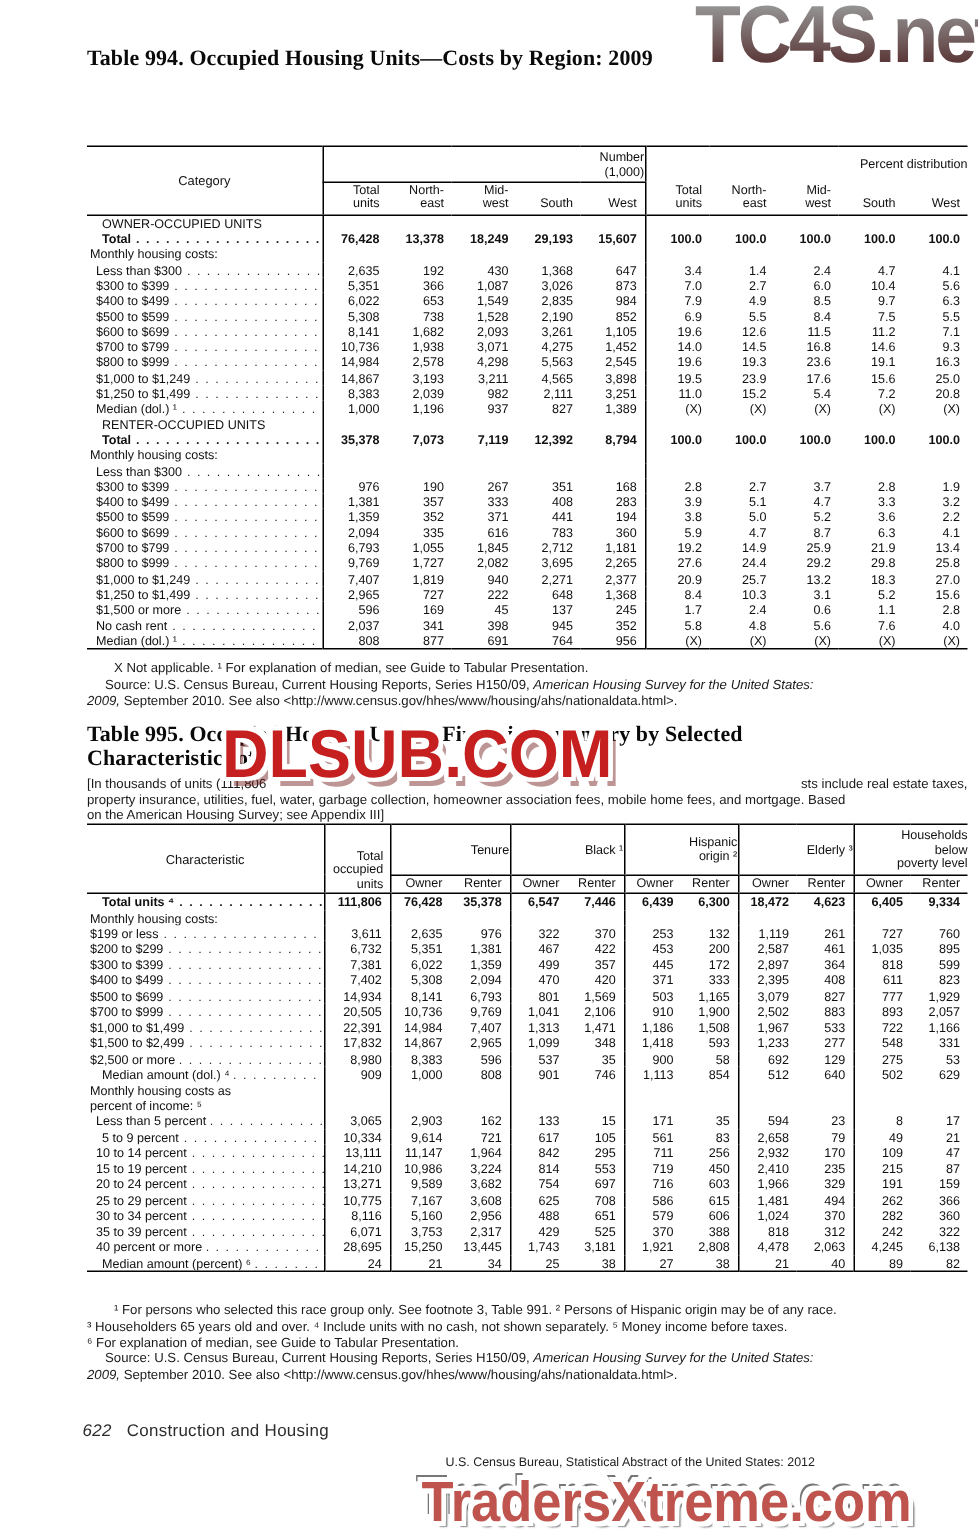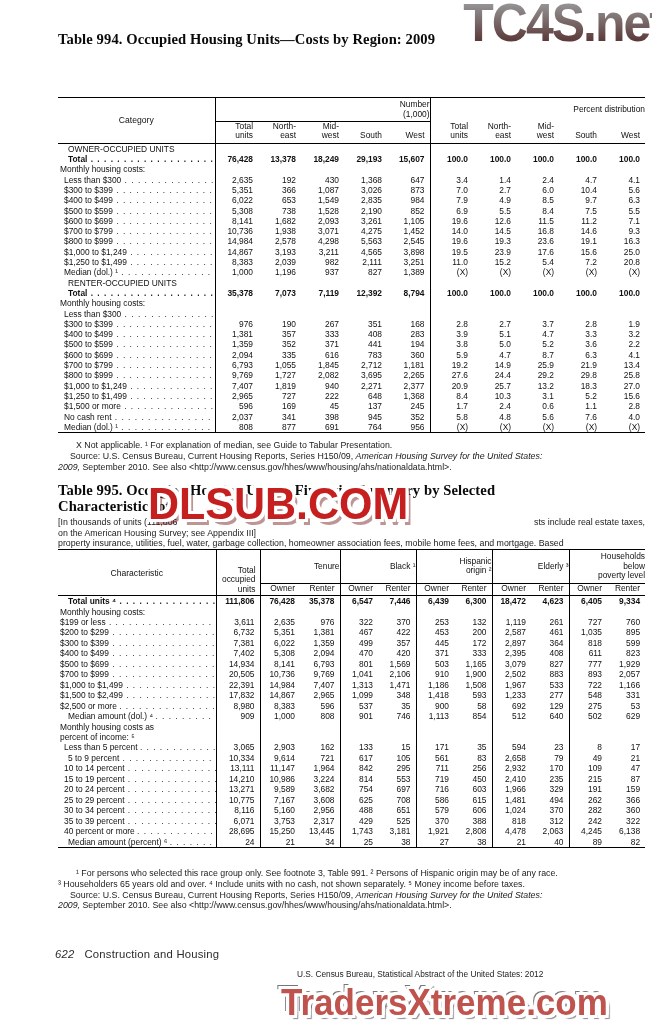--- a/index.html
+++ b/index.html
@@ -502,22 +502,22 @@
     <div>Table 995. Occupied Housing Units—Financial Summary by Selected</div>
     <div>Characteristics of t</div>
   </div>
 
   <div class="blk note" style="top:517px;">
     <div class="gapline">
       <span>[In thousands of units (111,806</span>
       <span class="gap"></span>
       <span>sts include real estate taxes,</span>
     </div>
+    <div>property insurance, utilities, fuel, water, garbage collection, homeowner association fees, mobile home fees, and mortgage. Based</div>
     <div>on the American Housing Survey; see Appendix III]</div>
-    <div>property insurance, utilities, fuel, water, garbage collection, homeowner association fees, mobile home fees, and mortgage. Based</div>
   </div>
 
   <div class="blk" style="top:549px;">
     <table id="t995">
       <colgroup>
         <col style="width:158px">
           <col style="width:44px">
         <col style="width:40px">
           <col style="width:40px">
         <col style="width:38px">
@@ -894,20 +894,21 @@
             <td class="val c9">89</td>
             <td class="val c10">82</td>
           </tr>
         </tbody>
     </table>
   </div>
 
   <div class="blk fn" style="top:852px;">
     <div class="ind1">¹ For persons who selected this race group only. See footnote 3, Table 991. ² Persons of Hispanic origin may be of any race.</div>
     <div>³ Householders 65 years old and over. ⁴ Include units with no cash, not shown separately. ⁵ Money income before taxes.</div>
+    <div>⁶ For explanation of median, see Guide to Tabular Presentation.</div>
     <div style="text-indent:12px;">
       <span>Source: U.S. Census Bureau, Current Housing Reports, Series H150/09, </span><span class="it">American Housing Survey for the United States:</span><br>
       <span class="it">2009,</span><span> September 2010. See also &lt;http://www.census.gov/hhes/www/housing/ahs/nationaldata.html&gt;.</span>
     </div>
   </div>
 
   <div class="footer-line">
     <span class="pn">622</span><span>Construction and Housing</span>
   </div>
 

